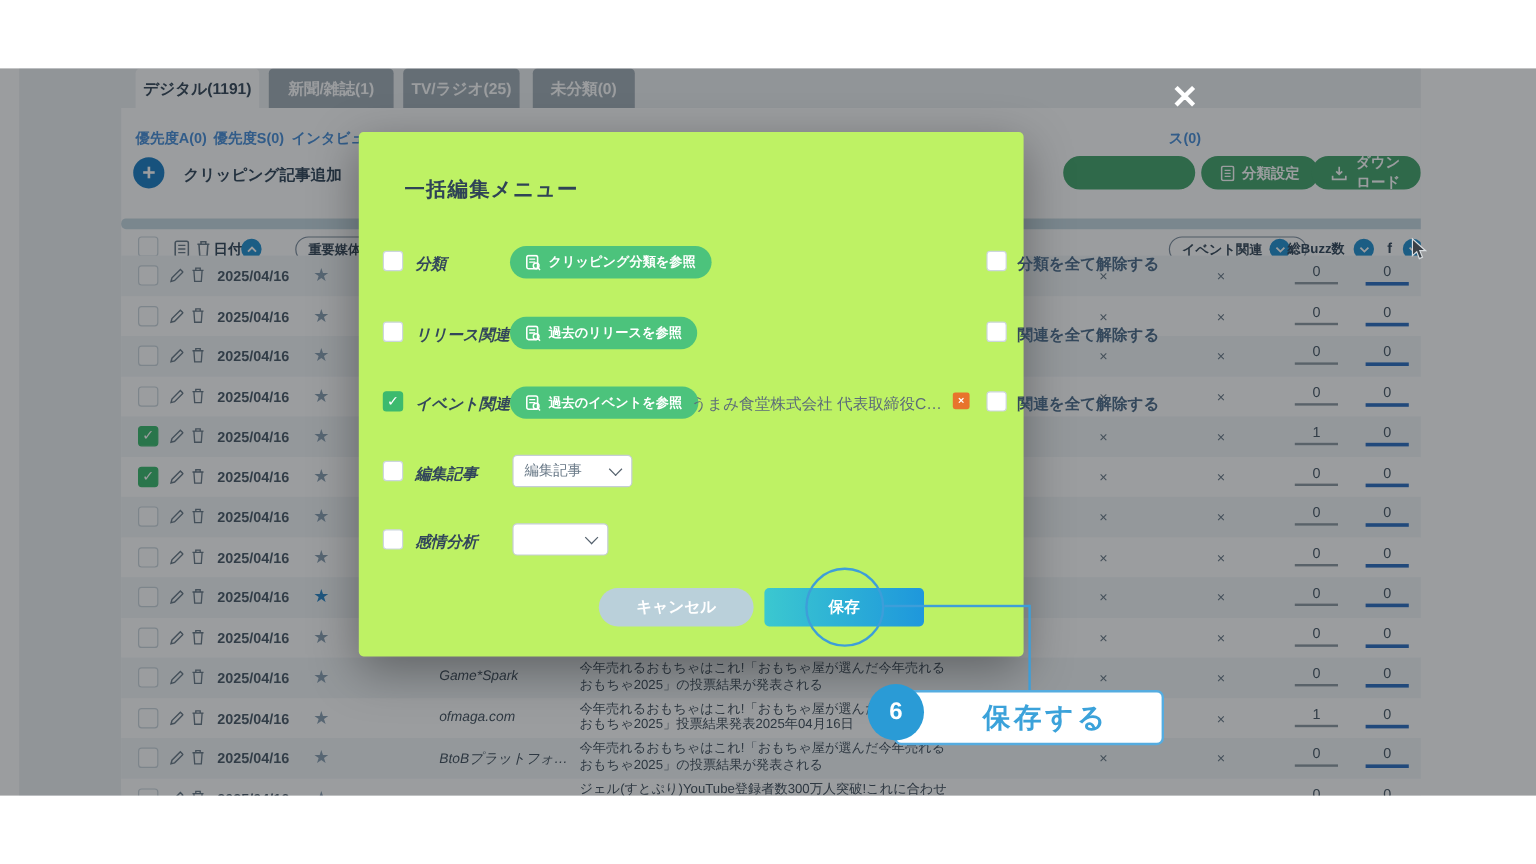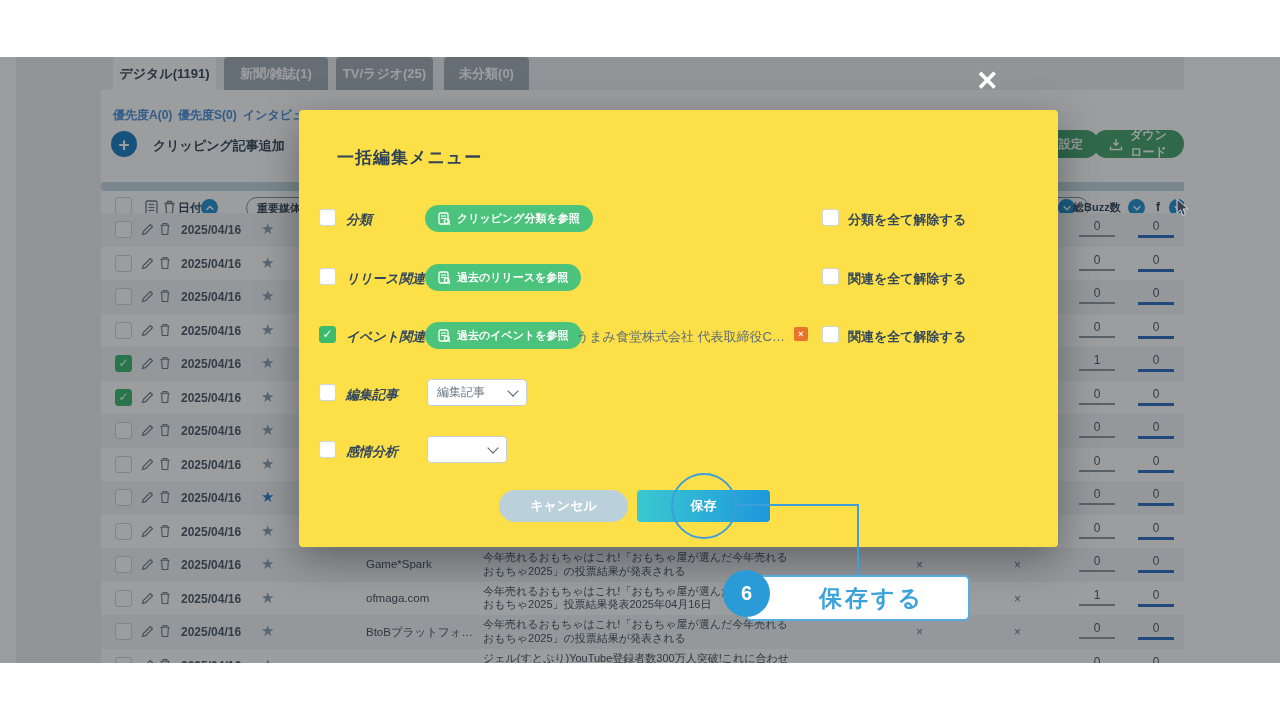--- a/index.html
+++ b/index.html
@@ -41,41 +41,41 @@
   .rows { position:absolute; left:85px; top:156px; width:1107px; }
   .trow { position:relative; width:1107px; height:33.5px; background:#fff; }
   .trow.alt { background:#f3f7f9; }
   .trow > span { position:absolute; white-space:nowrap; }
   .trow .row-cb { left:14px; top:8px; }
   .trow .ic { left:40px; top:9px; color:#6a7a88; }
   .trow .ic.trash-pos { left:58px; }
   .trow .date { left:80px; top:10px; font-size:12px; color:#4a5a68; font-weight:700; }
   .trow .star { left:160px; top:7px; font-size:15px; color:#8ba0b3; }
   .trow .star.fav { color:#2b87c8; }
-  .trow .source { left:265px; top:10px; font-size:11.5px; color:#44525f; max-width:110px; overflow:hidden; text-overflow:ellipsis; }
+  .trow .source { left:265px; top:10px; font-size:11.5px; color:#44525f; max-width:110px; overflow:hidden; text-overflow:ellipsis;font-style:italic; }
   .trow .title { left:382px; top:3px; font-size:11px; line-height:13.5px; color:#44525f; width:310px; white-space:normal; max-height:28px; overflow:hidden; }
   .trow .xval { top:10px; font-size:12px; color:#6a7a88; }
   .trow .x-release { left:815px; }
   .trow .x-event { left:913px; }
   .trow .num { top:6px; width:30px; text-align:center; font-size:12px; color:#4a5a68; }
   .trow .buzz { left:981px; }
   .trow .fcount { left:1040px; }
   .bar { position:absolute; top:22px; height:2px; width:36px; }
   .buzzbar { left:978px; background:#8e9aa3; }
   .fbar { left:1037px; background:#2d6fc2; height:3px; }
 
   .vtrack { position:absolute; left:1191px; top:138px; width:1px; height:468px; background:#dfe6ea; }
   .vthumb { position:absolute; left:1184px; top:580px; width:8px; height:26px; background:#b8d9ea; border-radius:4px; }
   .yfrag { position:absolute; left:1262px; top:145px; font-size:12px; font-weight:700; color:#33475b; }
 
   
   .dim { position:absolute; left:0; top:57px; width:1280px; height:606px; background:rgba(16,21,26,0.42); z-index:5; }
 
   
-  .modal { position:absolute; left:299px; top:110px; width:759px; height:437px; background:#fde047; border-radius:4px;
+  .modal { position:absolute; left:299px; top:110px; width:554px; height:437px; background:#bef264; border-radius:4px;
            box-shadow:0 12px 40px rgba(0,0,0,.35); z-index:10; }
   .modal-title { position:absolute; left:38px; top:36px; font-size:17px; font-weight:700; color:#2f4356; letter-spacing:1px; }
   .mrow { position:absolute; left:0; width:100%; height:28px; }
   .mrow .mcb { position:absolute; left:20px; top:5px; }
   .mrow .mlabel { position:absolute; left:47px; top:7px; font-size:13px; font-weight:700; color:#33475b; white-space:nowrap;font-style:italic; }
   .mgreen { position:absolute; left:126px; top:1px; height:27px; background:#4cc37c; border:none; border-radius:14px; color:#fff;
             font-size:11px; font-weight:700; display:inline-flex; align-items:center; gap:6px; padding:0 13px; white-space:nowrap; }
   .mrow .mvalue { position:absolute; left:277px; top:7px; font-size:13px; color:#5c6c7a; white-space:nowrap; }
   .orange-x { position:absolute; left:495px; top:6px; width:14px; height:14px; background:#e8742c; border:none; border-radius:2px;
               color:#fff; font-size:9px; line-height:14px; text-align:center; font-weight:700; padding:0; }

